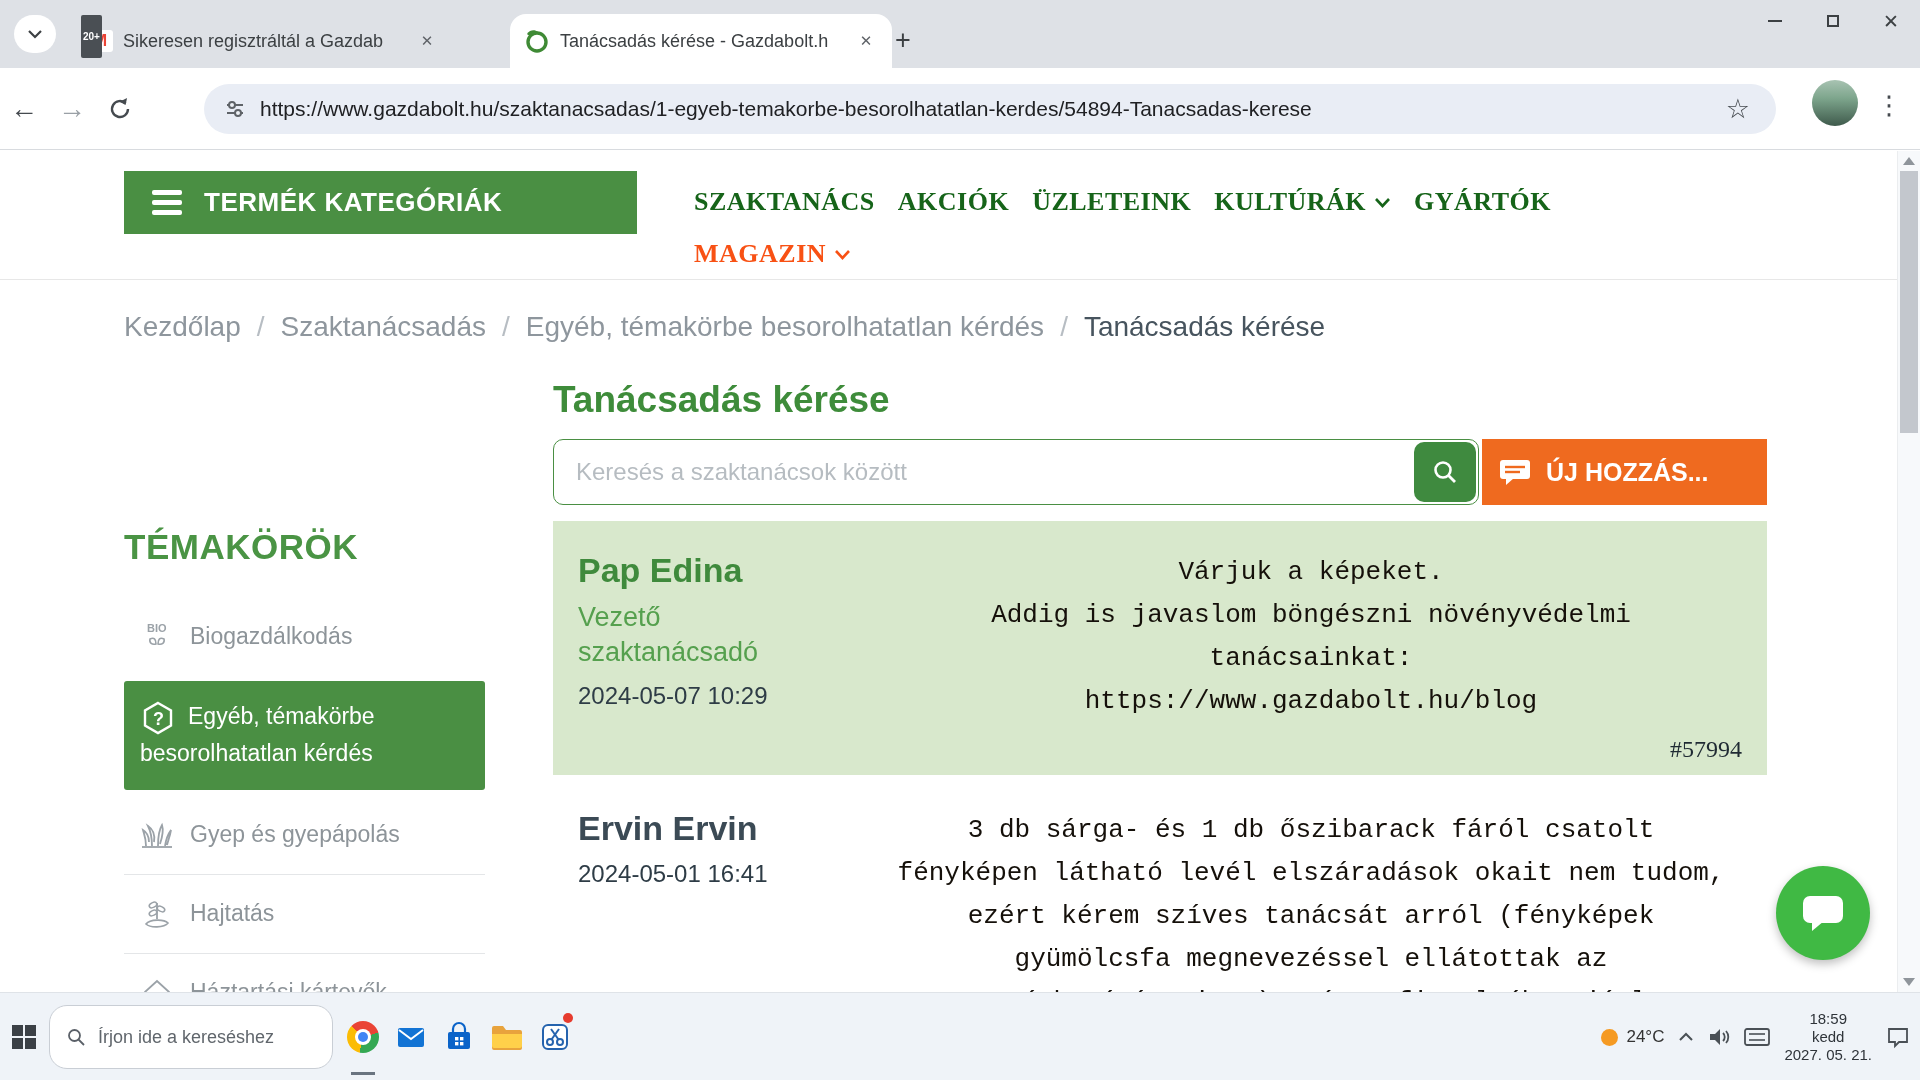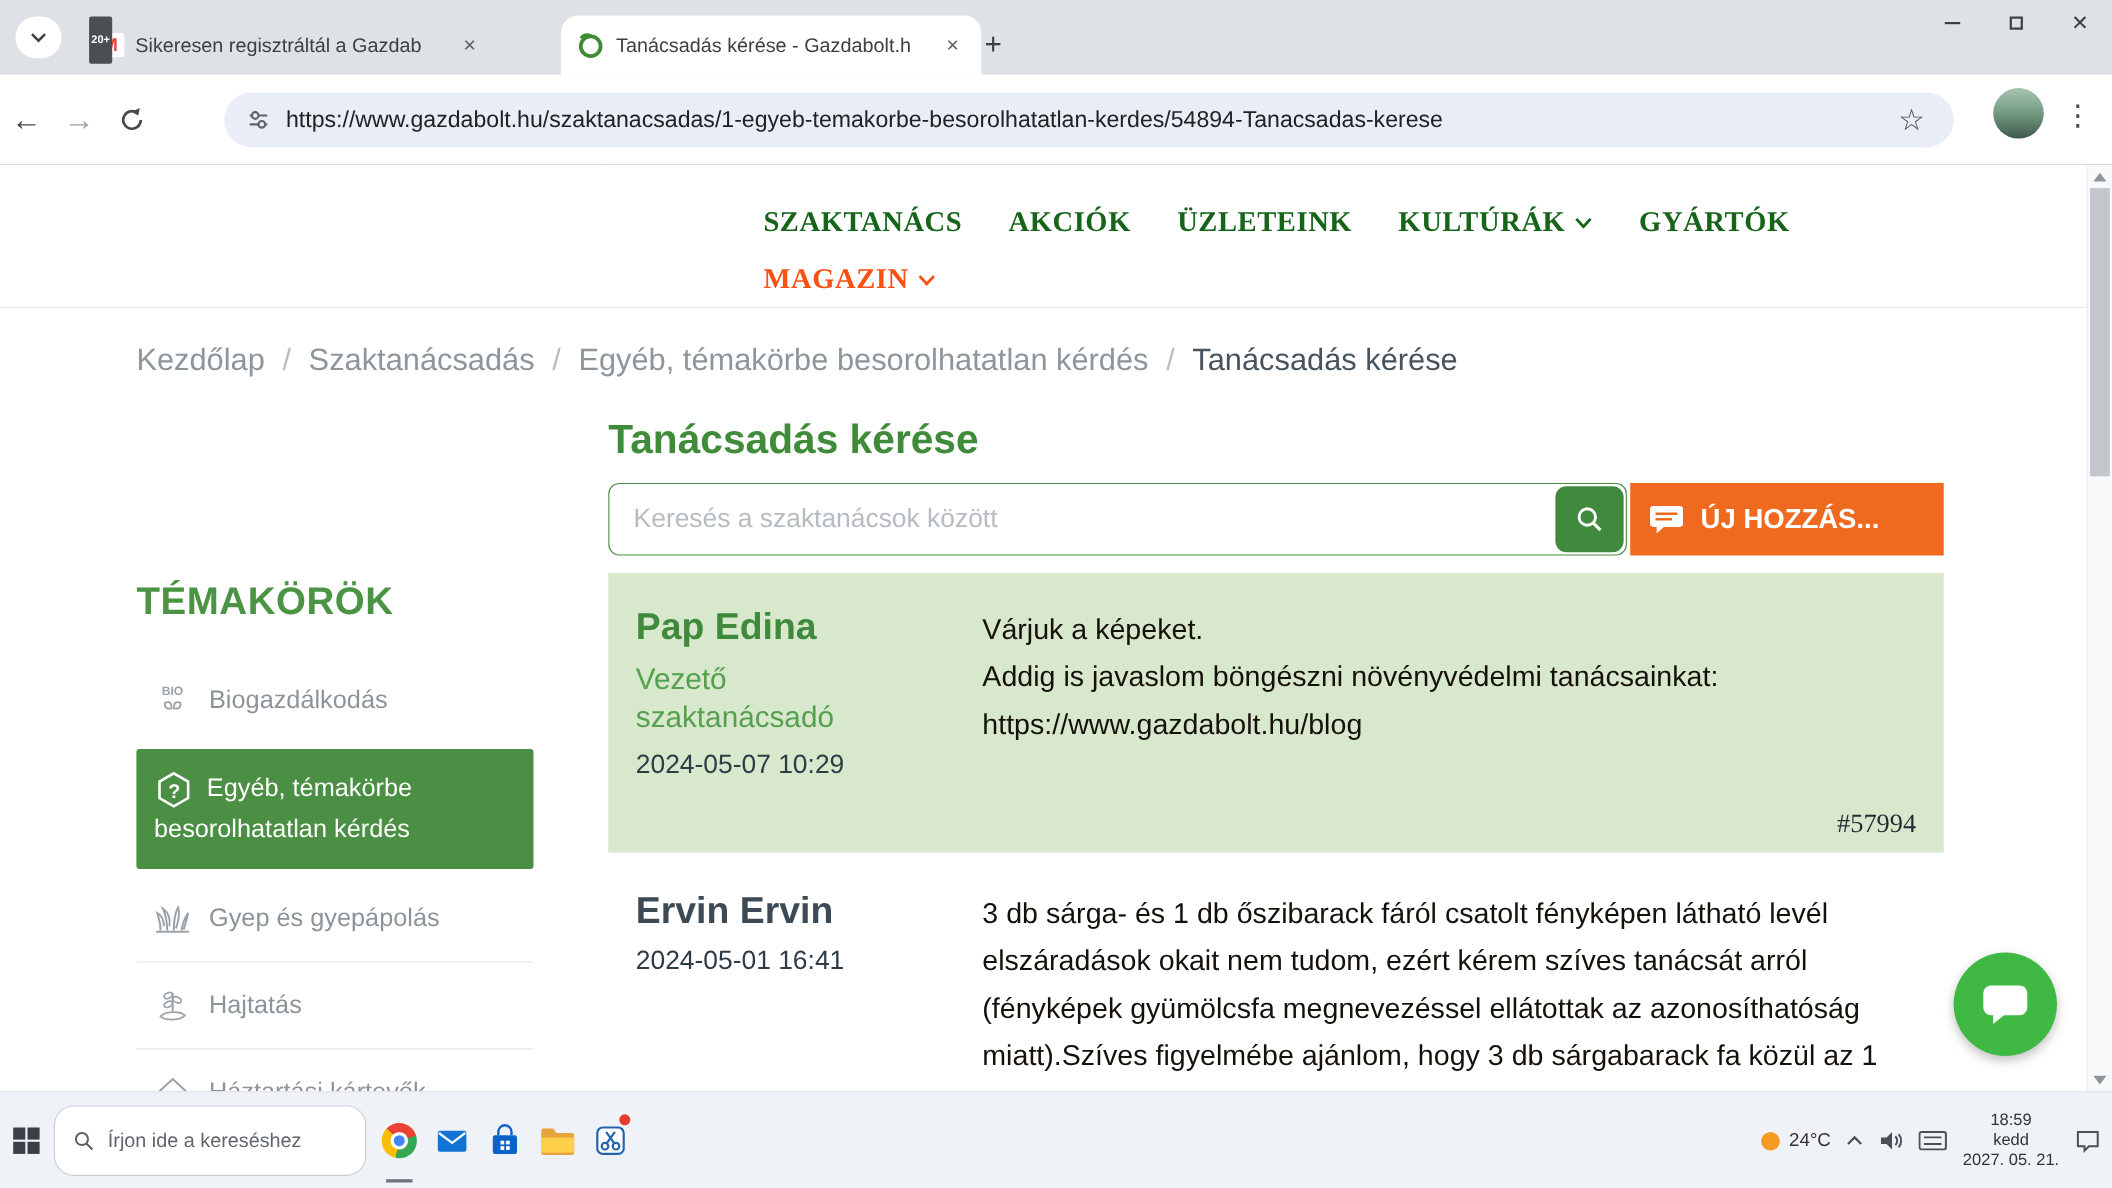--- a/index.html
+++ b/index.html
@@ -51,21 +51,21 @@
   .hero-search-arc { position:absolute; left:545px; top:-30px; width:798px; height:46px;
                      border:2px solid #9ecb95; border-radius:23px; background:#f4f9f2; }
 
   .site-header { position:absolute; top:0; left:0; width:1920px; height:129px; background:#fff;
                  border-bottom:1px solid #e7e7e7; }
   .catalog-btn { position:absolute; left:124px; top:20px; width:513px; height:63px; background:#4a8f43;
                  color:#fff; display:flex; align-items:center; gap:22px; padding-left:28px; cursor:pointer; }
   .catalog-btn .label { font-size:26px; font-weight:bold; letter-spacing:0.5px; }
   .hamburger { display:flex; flex-direction:column; gap:5px; }
   .hamburger span { width:30px; height:5px; background:#fff; border-radius:2px; }
-  .main-nav { position:absolute; left:694px; top:36px; display:flex; gap:42px; align-items:center; }
+  .main-nav { position:absolute; left:694px; top:36px; display:flex; gap:23px; align-items:center; }
   .main-nav a, .magazine-link { font-family:"Liberation Serif", serif; font-weight:bold; font-size:26px;
        color:#166419; text-decoration:none; letter-spacing:0.5px; display:flex; align-items:center; gap:8px; cursor:pointer; }
   .magazine-row { position:absolute; left:694px; top:88px; }
   .magazine-link { color:#f85114; }
 
   .breadcrumb { position:absolute; left:124px; top:160px; font-size:28px; color:#8e969d;
                 display:flex; gap:16px; align-items:center; }
   .breadcrumb .sep { color:#b7bdc3; }
   .breadcrumb .crumb { cursor:pointer; }
   .breadcrumb .crumb.current { color:#47545e; cursor:default; }
@@ -98,21 +98,21 @@
 
   .post-card { position:absolute; left:0; width:1214px; display:grid; grid-template-columns:315px 1fr;
                padding:30px 38px 24px 25px; }
   .post-card.highlight { top:370px; height:254px; background:#d8e8cc; }
   .post-card.plain { top:628px; height:300px; background:#fff; }
   .post-author { font-size:34px; font-weight:bold; }
   .post-card.highlight .post-author { color:#3f8a3c; }
   .post-card.plain .post-author { color:#3b4a55; }
   .post-role { font-size:27px; color:#55a04e; margin-top:10px; width:200px; line-height:1.3; }
   .post-date { font-size:24px; color:#2e3c46; margin-top:12px; }
-  .post-body { font-family:Liberation Sans, sans-serif; font-size:26px; line-height:43px; color:#15100a; }
+  .post-body { font-family:Liberation Mono, monospace; font-size:26px; line-height:43px; color:#15100a;text-align:center; }
   .post-id { position:absolute; right:25px; bottom:12px; font-family:"Liberation Serif", serif;
              font-size:24px; color:#1f2a33; }
 
   .chat-fab { position:absolute; left:1776px; top:715px; width:94px; height:94px; border-radius:50%;
               background:#40b944; box-shadow:0 4px 10px rgba(0,0,0,0.25); display:flex; align-items:center;
               justify-content:center; cursor:pointer; }
 
   
   .scrollbar { position:absolute; right:0; top:0; width:23px; height:841px; background:#f7f9fb;
                border-left:1px solid #ebedef; }
@@ -215,20 +215,28 @@
   </div>
   <div class="avatar"></div>
   <div class="kebab">⋮</div>
 </div>
 
 <div class="page">
 
   <div class="hero-search-arc"></div>
 
   <div class="site-header">
+    <div class="catalog-btn">
+      <span class="hamburger">
+          <span></span>
+          <span></span>
+          <span></span>
+        </span>
+      <span class="label">TERMÉK KATEGÓRIÁK</span>
+    </div>
     <nav class="main-nav">
       <a>SZAKTANÁCS</a>
       <a>AKCIÓK</a>
       <a>ÜZLETEINK</a>
       <a>
           <span>KULTÚRÁK</span>
         <svg width="17" height="11" viewBox="0 0 17 11">
             <polyline points="2,2 8.5,9 15,2" fill="none" stroke="#166419" stroke-width="2.6"></polyline>
           </svg>
       </a>

